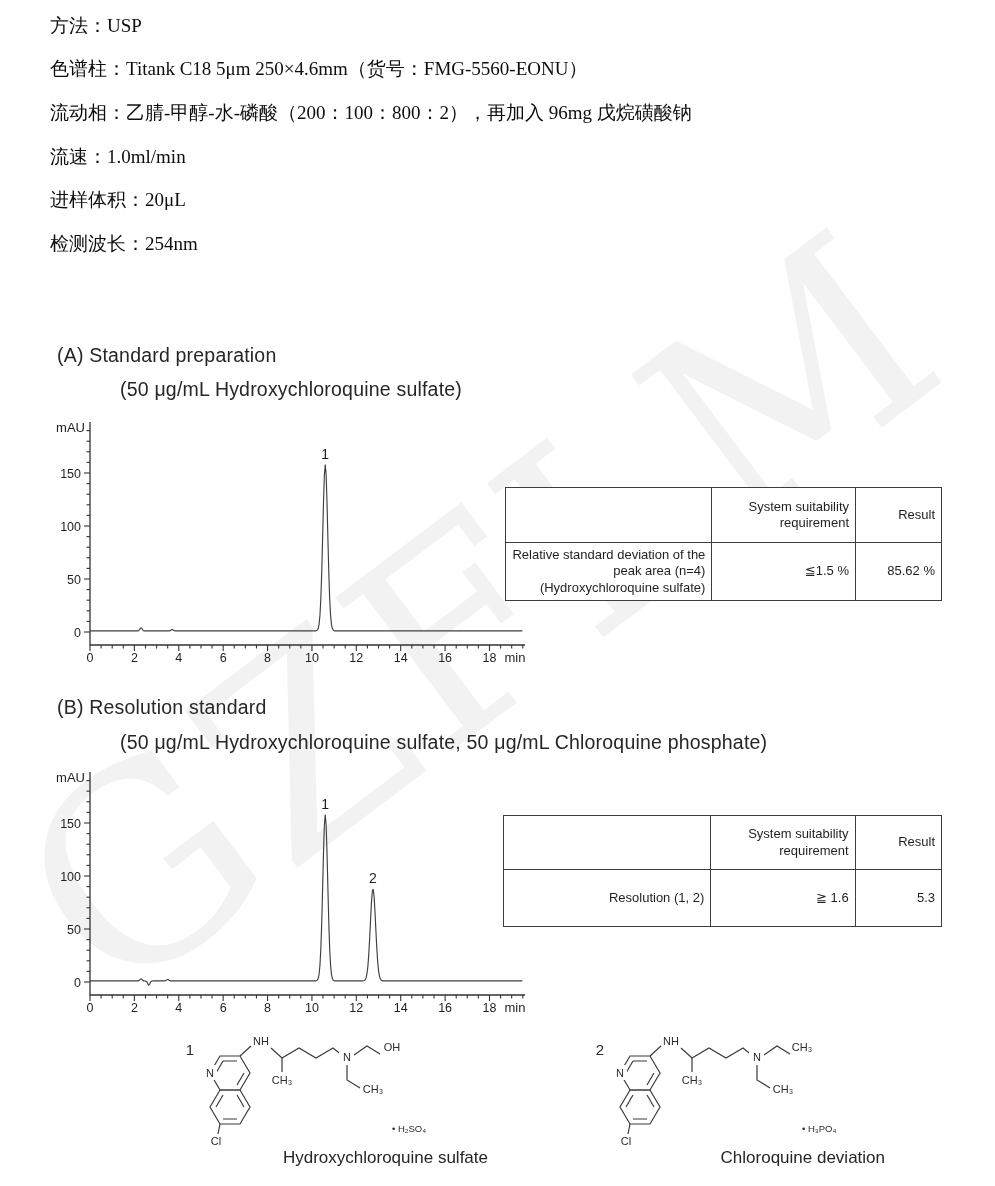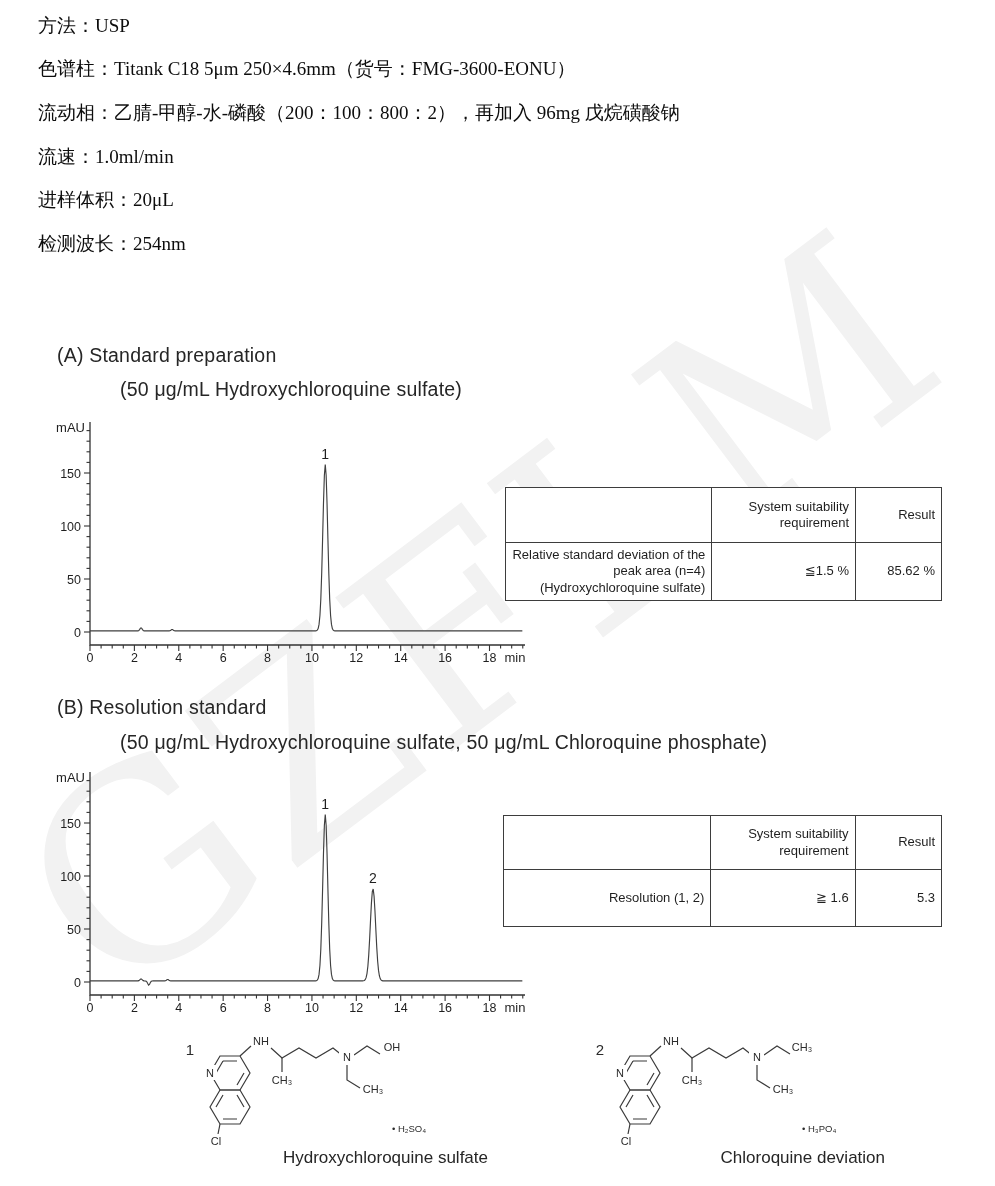--- a/index.html
+++ b/index.html
@@ -8,21 +8,21 @@
   .page > *{position:absolute;}
 
   
   .watermark{left:0;top:0;pointer-events:none;}
   .watermark text{font-family:"DejaVu Serif","Liberation Serif",serif;font-size:265px;
                   letter-spacing:6px;font-weight:400;}
 
   
   .method{left:38px;top:4px;font-family:"Liberation Serif","DejaVu Serif",serif;
           font-size:19px;color:#0d0d0d;}
-  .m-line{height:43.6px;display:flex;align-items:center;white-space:pre;}
+  .m-line{height:43.6px;display:flex;align-items:center;white-space:pre;margin-left:12px;}
   .caret{display:inline-block;width:1.5px;height:21px;background:#000;margin-left:1px;}
 
   
   .heading{font-size:19.5px;color:#262626;letter-spacing:0.2px;}
   .subheading{font-size:19.5px;color:#262626;letter-spacing:0.2px;margin-left:32px;}
   .h-a{left:57px;top:344px;}  .s-a{left:88px;top:378px;}
   .h-b{left:57px;top:696px;}  .s-b{left:88px;top:731px;}
 
   
   .chart{background:transparent;}
@@ -58,21 +58,21 @@
 <body>
 
 <div class="page">
 
   <svg class="watermark" width="995" height="1186">
     <text x="500" y="700" text-anchor="middle" transform="rotate(-37 500 640)" fill="#f2f2f2">GZFLM</text>
   </svg>
 
   <div class="method">
     <div class="m-line"><span>方法：USP</span></div>
-    <div class="m-line"><span>色谱柱：Titank C18 5μm 250×4.6mm（货号：FMG-3600-EONU）</span></div>
+    <div class="m-line"><span>色谱柱：Titank C18 5μm 250×4.6mm（货号：FMG-5560-EONU）</span></div>
     <div class="m-line"><span>流动相：乙腈-甲醇-水-磷酸（200：100：800：2），再加入 96mg 戊烷磺酸钠</span></div>
     <div class="m-line"><span>流速：1.0ml/min</span></div>
     <div class="m-line"><span>进样体积：20μL</span></div>
     <div class="m-line"><span>检测波长：254nm</span></div>
   </div>
 
   <div class="heading h-a">(A) Standard preparation</div>
   <div class="subheading s-a">(50 μg/mL Hydroxychloroquine sulfate)</div>
   <svg id="chartA" class="chart" width="490" height="256">
       <path d="M45,6 L45,229 L480,229" stroke="#333" stroke-width="1.3" fill="none"></path>

